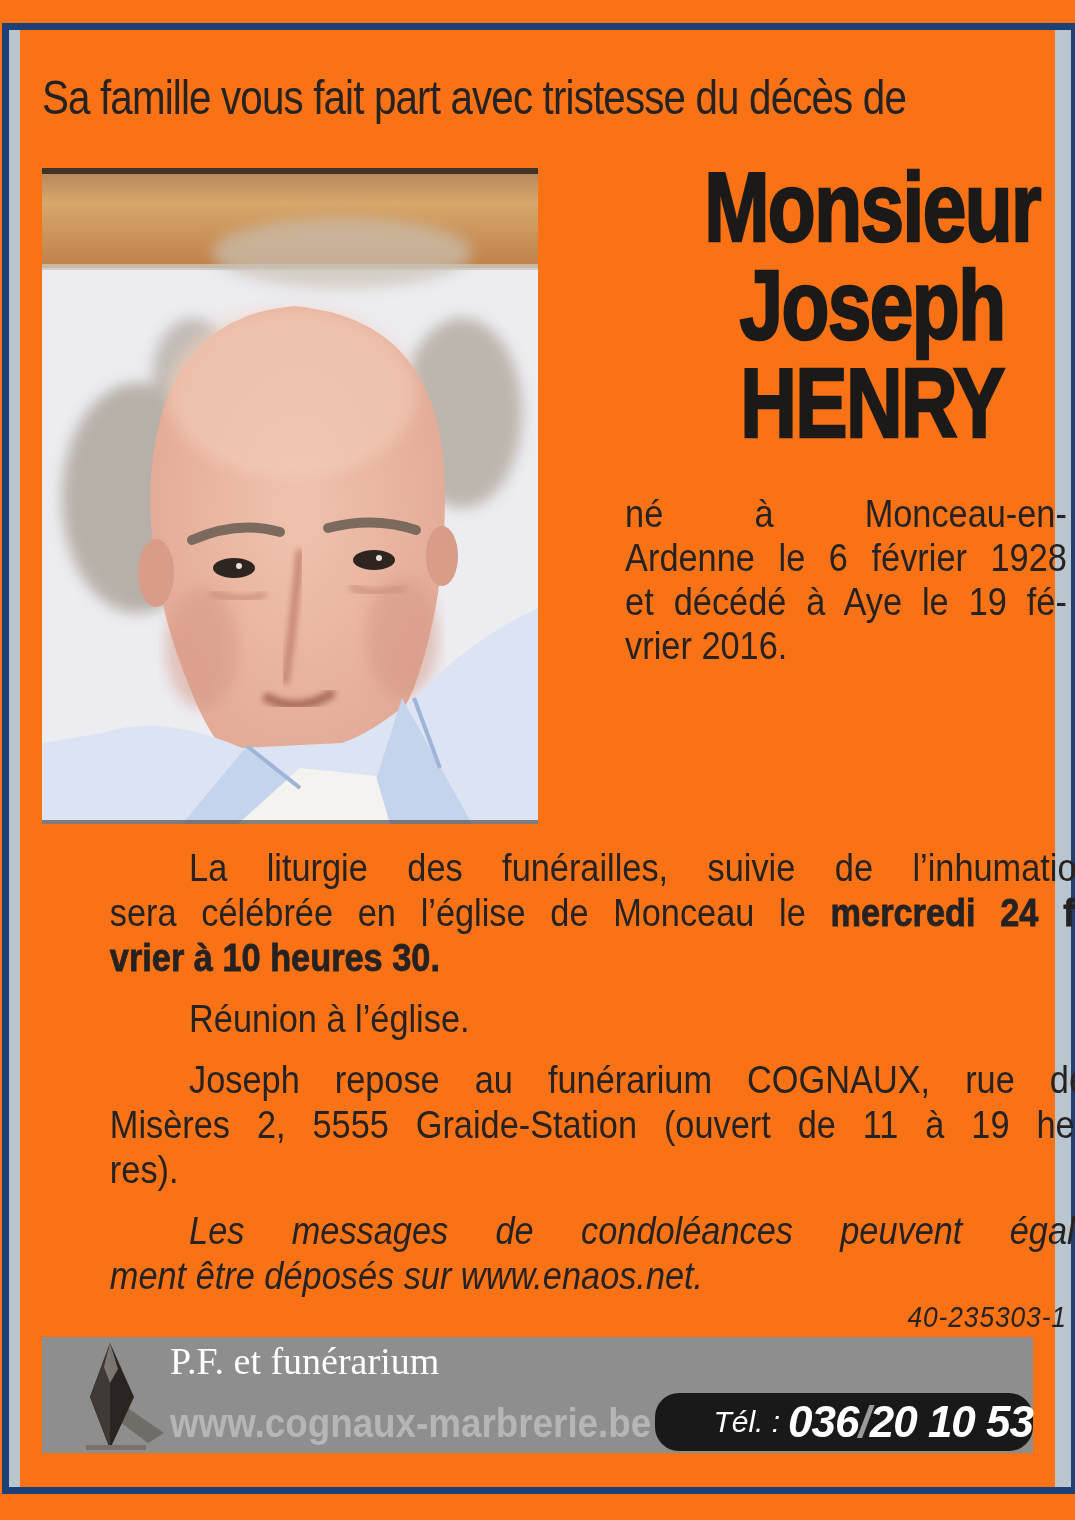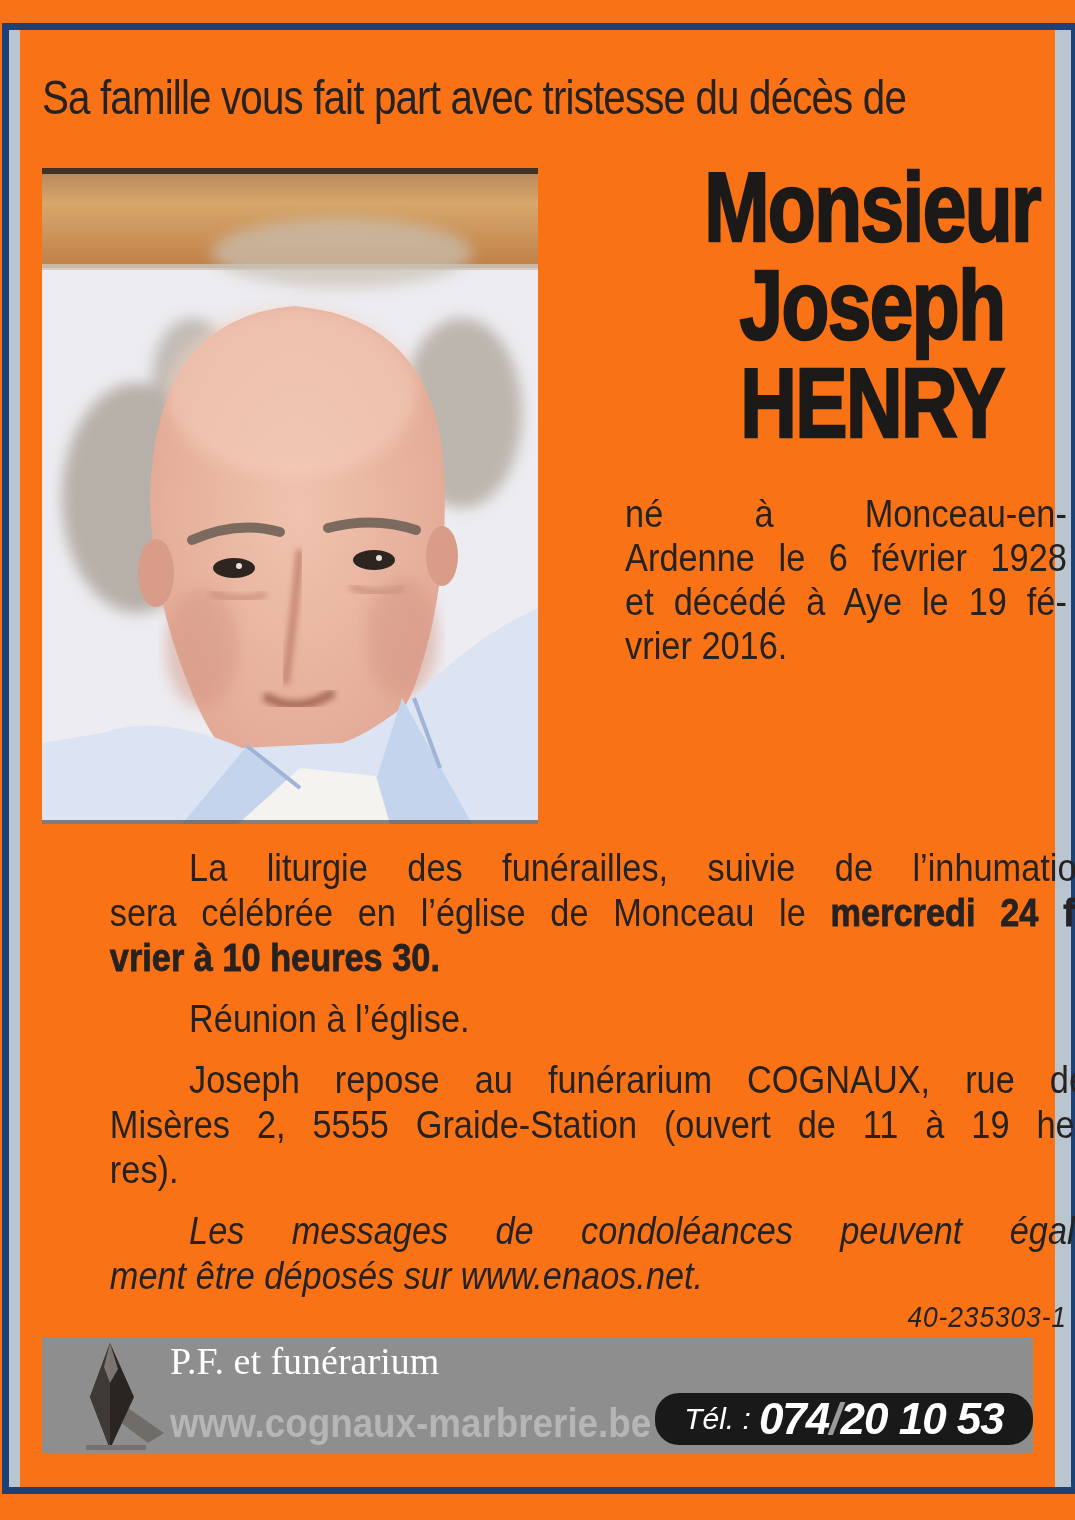--- a/index.html
+++ b/index.html
@@ -41,22 +41,22 @@
   
   .banner{position:absolute;left:42px;top:1337px;width:991px;height:116px;background:#8e8e8e;}
   .logo{position:absolute;left:18px;top:2px;}
   .b-row1{position:absolute;left:128px;top:2px;display:flex;align-items:baseline;gap:14px;
           color:#ffffff;white-space:nowrap;flex-direction:column;}
   .b-prefix{font-family:"Liberation Serif", serif;font-size:38px;}
   .b-brand{font-family:"Liberation Serif", serif;font-size:60px;letter-spacing:1px;}
   .b-loc{font-family:"Liberation Sans", sans-serif;font-size:44px;}
   .b-www{position:absolute;left:128px;top:64px;font-size:40px;font-weight:700;color:#b6b6b6;
          transform:scaleX(.92);transform-origin:0 0;white-space:nowrap;}
-  .b-tel{position:absolute;left:613px;top:56px;width:378px;height:52px;background:#191919;
-         border-radius:24px;display:flex;align-items:center;justify-content:center;gap:8px;
+  .b-tel{position:absolute;left:613px;top:56px;width:378px;height:58px;background:#191919;
+         border-radius:24px;display:flex;align-items:center;justify-content:flex-end;gap:8px;
          color:#ffffff;font-style:italic;white-space:nowrap;}
   .tel-label{font-size:30px;}
   .tel-num{font-size:44px;font-weight:700;letter-spacing:-1px;}
   .tel-slash{color:#9a9a9a;}
 </style>
 </head>
 <body>
 
 <div class="canvas">
 
@@ -182,17 +182,17 @@
         <polygon points="50,4 58,30 50,44 44,28" fill="#8d8883" opacity="0.8"></polygon>
         <rect x="26" y="106" width="60" height="5" fill="#77726d"></rect>
       </svg>
     </div>
     <div class="b-row1">
       <span class="b-prefix">P.F. et funérarium</span>
     </div>
     <div class="b-www">www.cognaux-marbrerie.be</div>
     <div class="b-tel">
       <span class="tel-label">Tél. :</span>
-      <span class="tel-num"><span>074</span><span class="tel-slash">/</span><span>20 10 53</span></span>
+      <span class="tel-num"><span>036</span><span class="tel-slash">/</span><span>20 10 53</span></span>
     </div>
   </div>
 
 </div>
 
 </body></html>

